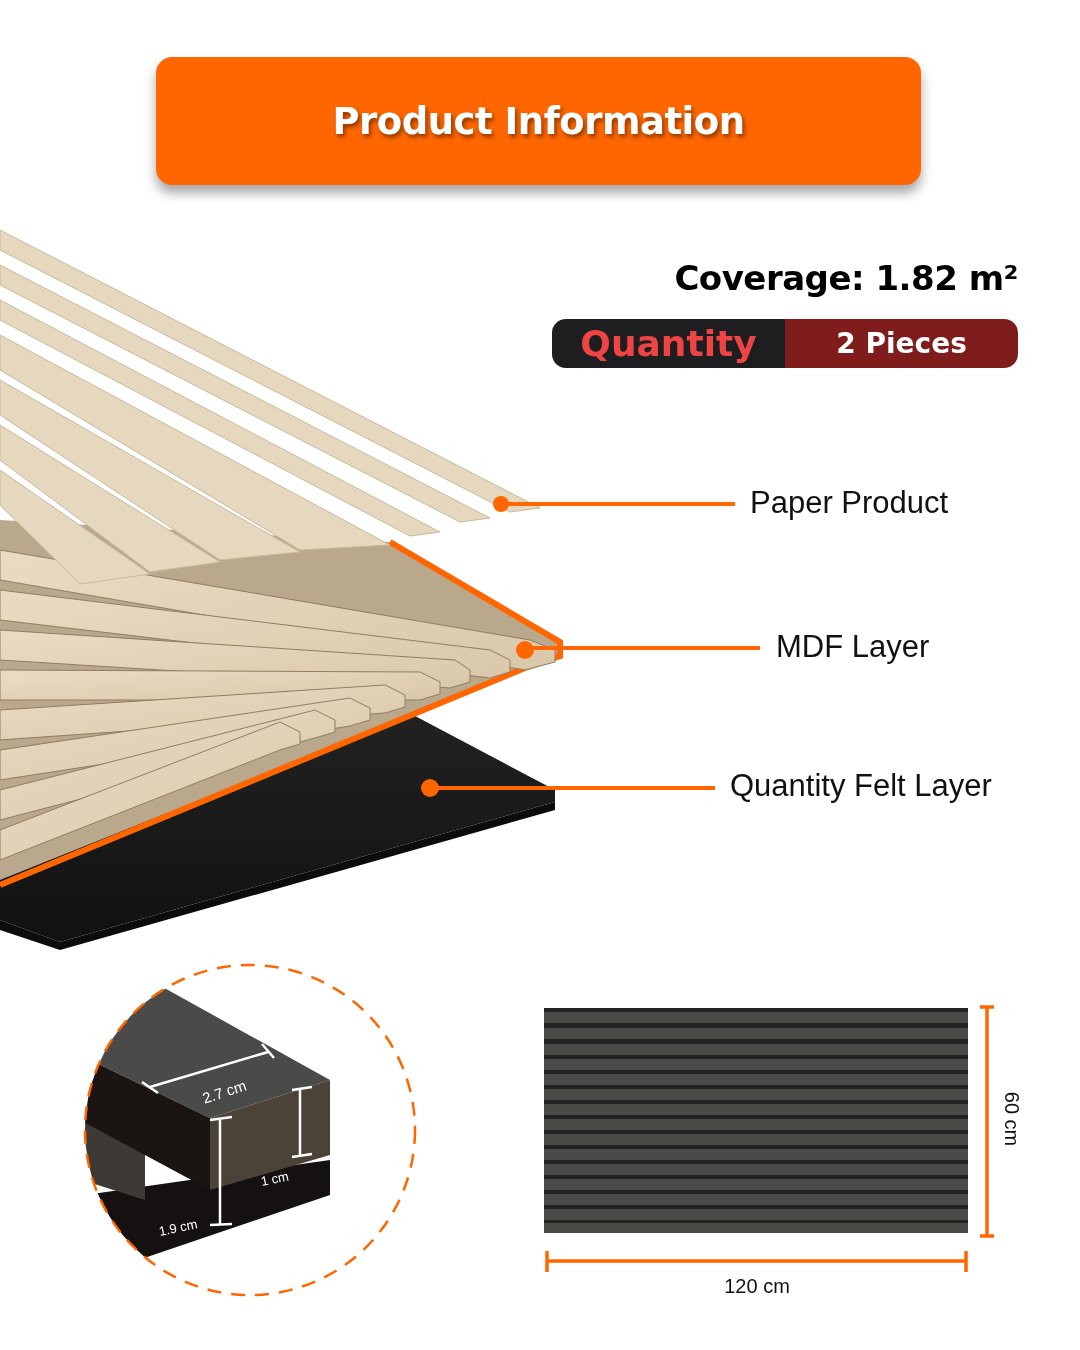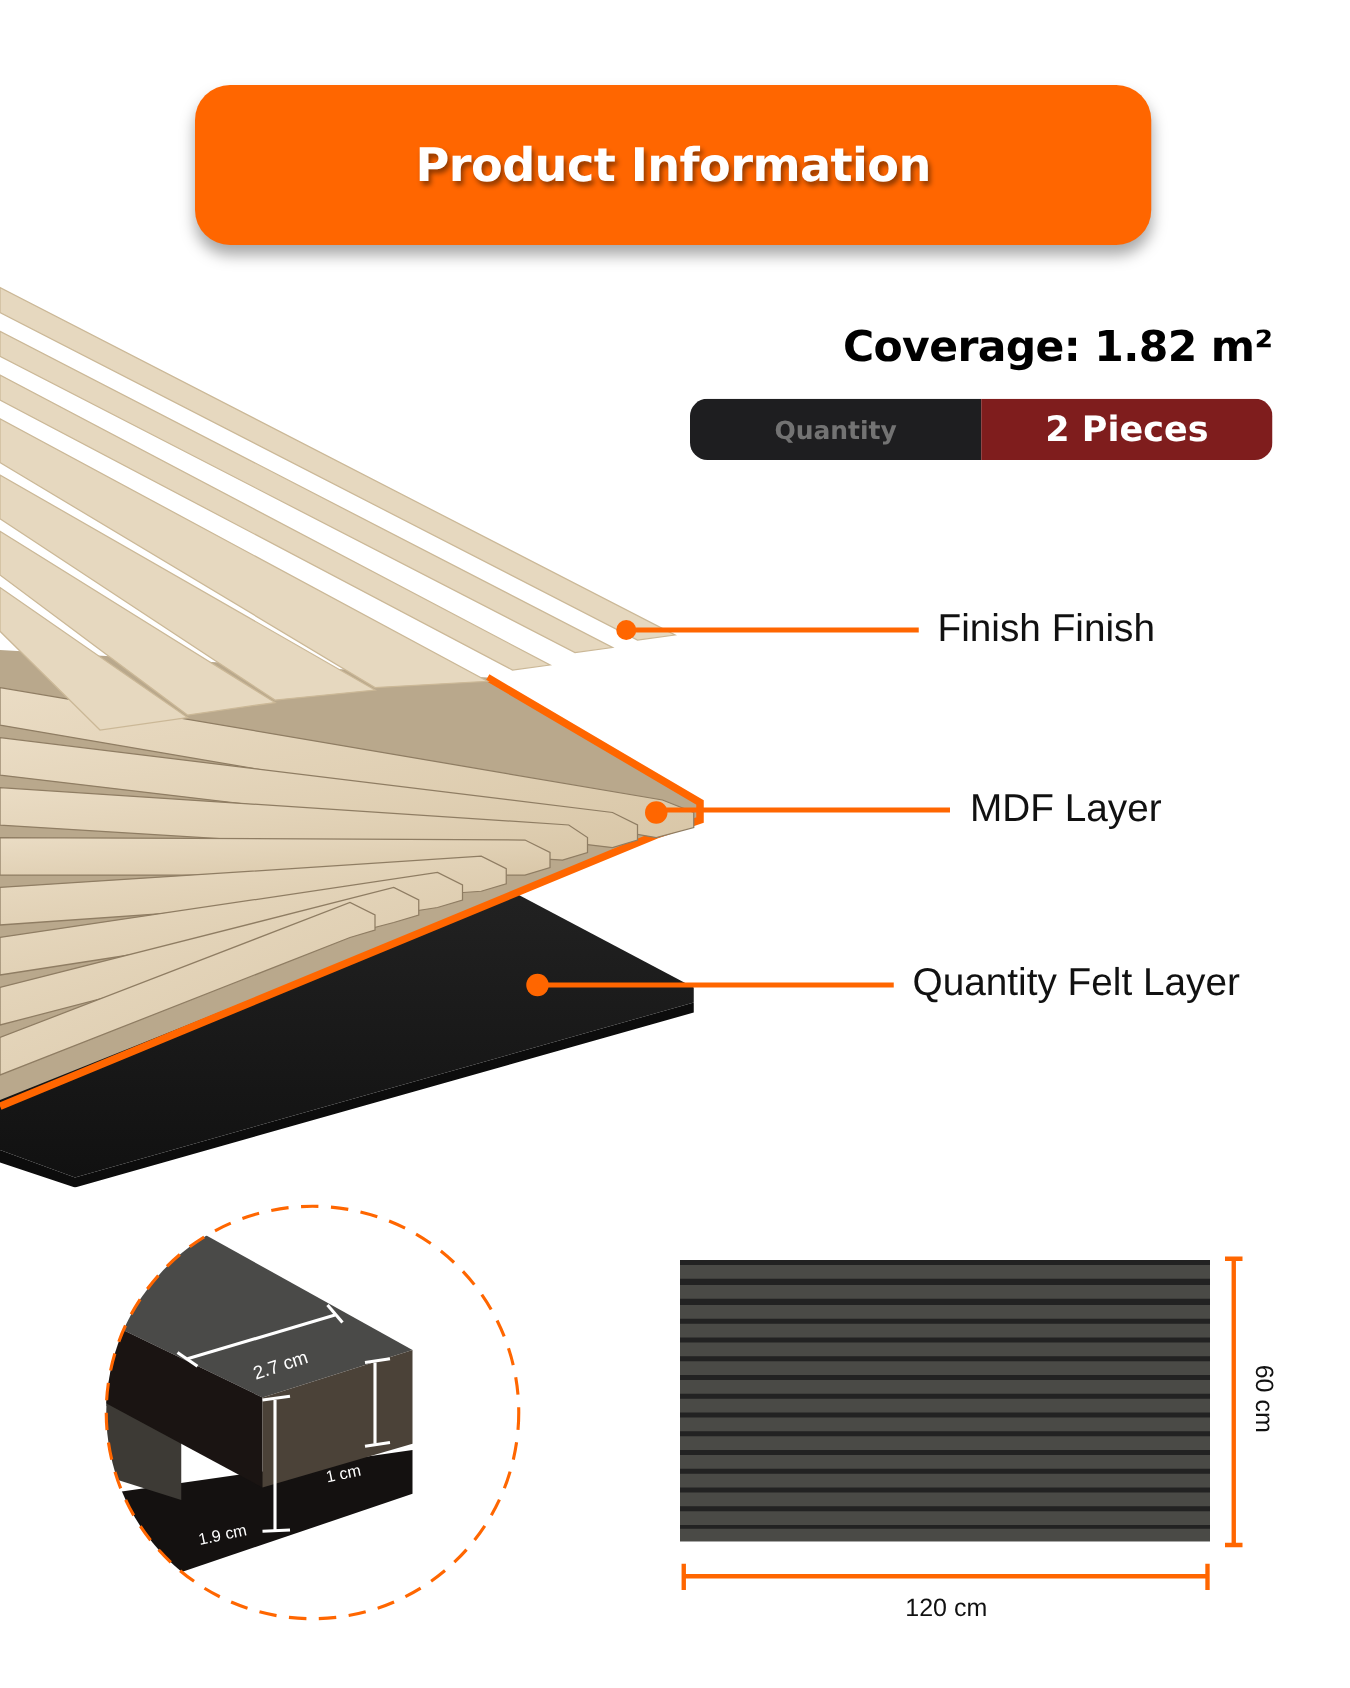--- a/index.html
+++ b/index.html
@@ -1,39 +1,39 @@
 <!DOCTYPE html>
 <html><head>
 <meta charset="utf-8">
 <style>
   * { box-sizing: border-box; margin: 0; padding: 0; }
   html, body { width: 1080px; height: 1350px; background: #ffffff; overflow: hidden; }
   body { position: relative; font-family: "DejaVu Sans", sans-serif; color: #111; }
 
   .header-pill {
-    position: absolute; left: 156px; top: 68px; width: 765px; height: 128px;
-    background: #ff6600; border-radius: 28px;
+    position: absolute; left: 156px; top: 57px; width: 765px; height: 128px;
+    background: #ff6600; border-radius: 16px;
     box-shadow: 0 8px 12px rgba(0,0,0,0.35);
     display: flex; align-items: center; justify-content: center;
   }
   .header-pill span {
     color: #fff; font-weight: bold; font-size: 37px; letter-spacing: -0.5px;
     text-shadow: 2px 3px 4px rgba(0,0,0,0.45);
   }
 
   .coverage {
     position: absolute; right: 62px; top: 258px;
     font-weight: bold; font-size: 34px; color: #000; letter-spacing: -0.5px;
   }
 
   .qty {
     position: absolute; left: 552px; top: 319px; width: 466px; height: 49px;
     border-radius: 14px; overflow: hidden; display: flex;
   }
-  .qty .lbl { width: 233px; background: #1e1e20; color: #737373; display:flex; align-items:center; justify-content:center; font-weight:bold; font-size:20px; }
+  .qty .lbl { width: 233px; background: #1e1e20; color: #ef4444; display:flex; align-items:center; justify-content:center; font-weight:bold; font-size:36px; }
   .qty .val { flex: 1; background: #7f1d1d; color: #fff; display:flex; align-items:center; justify-content:center; font-weight:bold; font-size:28px; }
 
   .layer-art { position: absolute; left: 0; top: 220px; width: 580px; height: 730px; }
 
   .callout-label {
     position: absolute; font-family: "Liberation Sans", sans-serif; font-size: 31px; color: #111;
   }
 
   .detail-art { position: absolute; left: 50px; top: 960px; width: 420px; height: 360px; }
   .panel-art { position: absolute; left: 530px; top: 990px; width: 520px; height: 320px; }
@@ -101,21 +101,21 @@
   <circle cx="525" cy="430" r="9" fill="#ff6600"></circle>
   <circle cx="430" cy="568" r="9" fill="#ff6600"></circle>
 </svg>
 
 <svg style="position:absolute;left:0;top:0;width:1080px;height:1350px;pointer-events:none">
   <line x1="501" y1="504" x2="735" y2="504" stroke="#ff6600" stroke-width="4"></line>
   <line x1="525" y1="648" x2="760" y2="648" stroke="#ff6600" stroke-width="4"></line>
   <line x1="430" y1="788" x2="715" y2="788" stroke="#ff6600" stroke-width="4"></line>
 </svg>
 
-<div class="callout-label" style="left:750px;top:485px">Finish Finish</div>
+<div class="callout-label" style="left:750px;top:485px">Paper Product</div>
 <div class="callout-label" style="left:776px;top:629px">MDF Layer</div>
 <div class="callout-label" style="left:730px;top:768px">Quantity Felt Layer</div>
 
 <div class="detail-art">
   <svg width="420" height="360" viewBox="0 0 420 360" style="position:absolute;left:0;top:0">
     <defs>
       <clipPath id="circ">
           <circle cx="200" cy="170" r="165"></circle>
         </clipPath>
     </defs>

